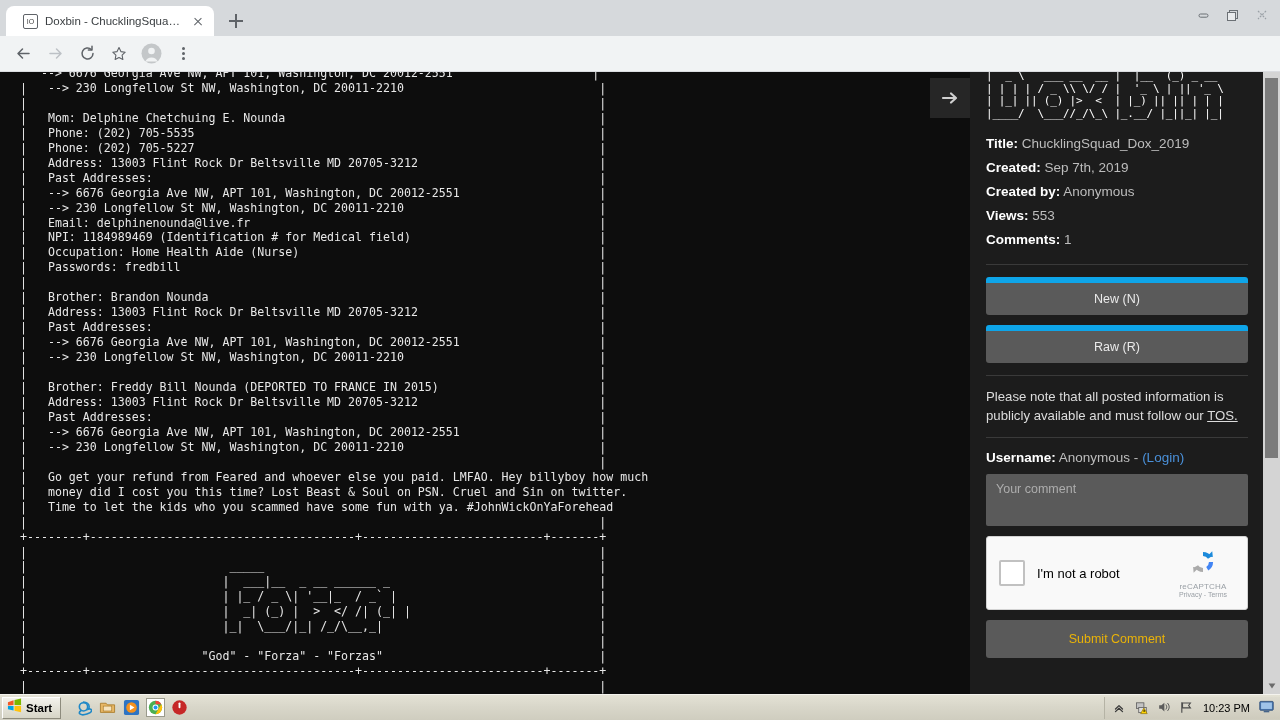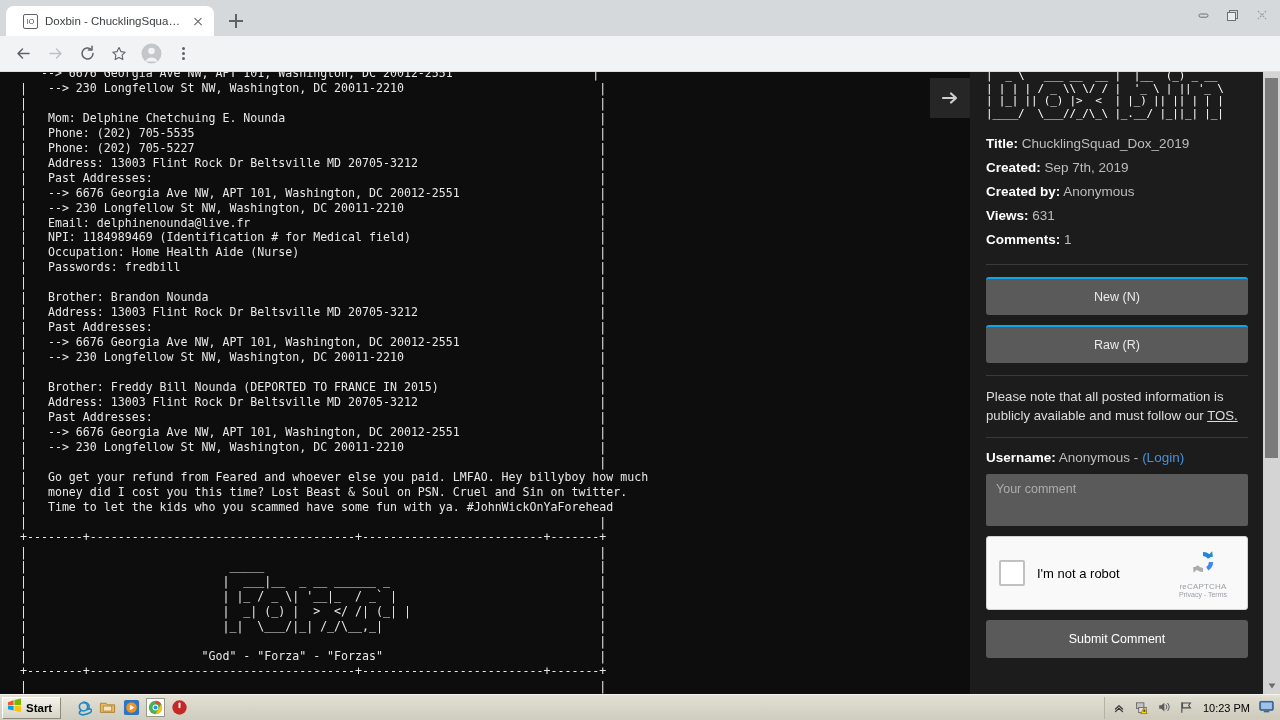--- a/index.html
+++ b/index.html
@@ -142,21 +142,21 @@
   .meta-row b { color: #fff; font-weight: bold; }
 
   .hr { height: 1px; background: #3a3a3a; margin: 12px 0; }
 
   .btn {
     display: block; width: 100%; height: 38px;
     background: #5a5a5a; color: #eaeaea;
     border: none; border-radius: 3px;
     font-size: 12.5px; font-family: "Liberation Sans", sans-serif;
     cursor: pointer; margin-bottom: 10px;
-    border-top: 2px solid #0ea5e9;
+    border-top: 6px solid #0ea5e9;
   }
   .notice {
     font-size: 13.2px; line-height: 18.5px; color: #dcdcdc;
   }
   .notice a { color: #dcdcdc; text-decoration: underline; }
 
   .userline { font-size: 13.5px; color: #bdbdbd; margin-bottom: 9px; }
   .userline b { color: #fff; }
   .userline a { color: #4a90d9; text-decoration: none; }
 
@@ -183,21 +183,21 @@
   .rc-label { font-size: 13px; color: #000; margin-left: 12px; flex: 1 1 auto; }
   .rc-brand {
     width: 64px; text-align: center; flex: 0 0 64px;
     display: flex; flex-direction: column; align-items: center;
   }
   .rc-name { font-size: 8px; color: #9aa0a6; margin-top: 2px; letter-spacing: .2px;}
   .rc-legal { font-size: 7px; color: #9aa0a6; }
 
   .submit-btn {
     display: block; width: 100%; height: 38px; margin-top: 10px;
-    background: #5a5a5a; color: #ffffff; border: none; border-radius: 3px;
+    background: #5a5a5a; color: #eab308; border: none; border-radius: 3px;
     font-size: 12.5px; font-family: "Liberation Sans", sans-serif; cursor: pointer;
   }
 
   
   .page-scrollbar {
     position: absolute; right: 0; top: 0; bottom: 0; width: 17px;
     background: #d4d4d4; z-index: 8;
   }
   .page-thumb {
     position: absolute; left: 2px; width: 13px;
@@ -395,21 +395,21 @@
         <div class="meta-row">
           <b>Created:</b>
           <span>Sep 7th, 2019</span>
         </div>
         <div class="meta-row">
           <b>Created by:</b>
           <span>Anonymous</span>
         </div>
         <div class="meta-row">
           <b>Views:</b>
-          <span>631</span>
+          <span>553</span>
         </div>
         <div class="meta-row">
           <b>Comments:</b>
           <span>1</span>
         </div>
       </div>
 
       <div class="hr"></div>
 
       <button class="btn">New (N)</button>

